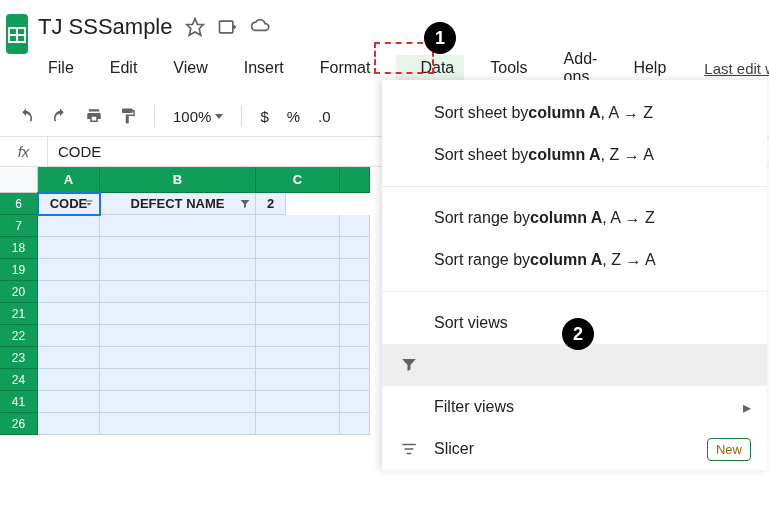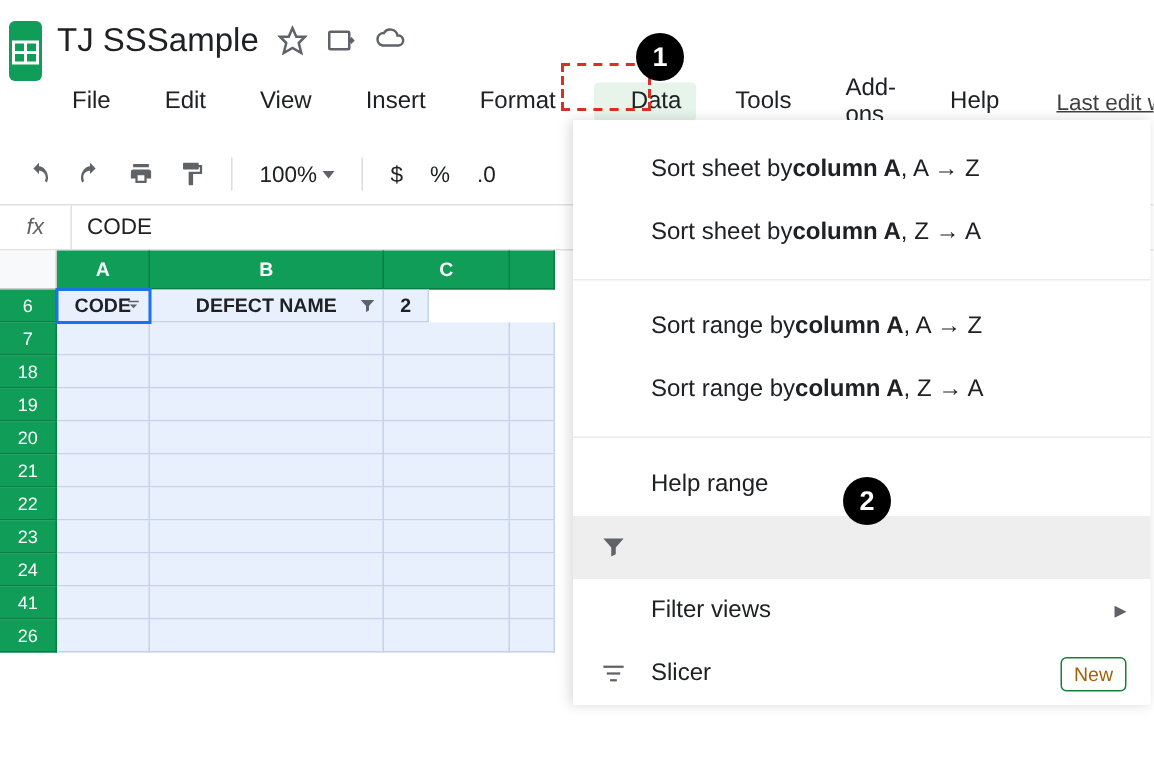--- a/index.html
+++ b/index.html
@@ -264,21 +264,21 @@
       <b>column A</b>
       <span>, A → Z</span>
   </div>
   <div class="dd-item">
     <span>Sort range by </span>
       <b>column A</b>
       <span>, Z → A</span>
   </div>
   <div class="dd-sep"></div>
   <div class="dd-item">
-    <span>Help range</span>
+    <span>Sort views</span>
   </div>
   <div class="dd-item hl">
     <span class="dd-icon">
         <svg width="18" height="18" viewBox="0 0 24 24" fill="#5f6368">
           <path d="M3 4h18l-7 8v6l-4 2v-8z"></path>
         </svg>
       </span>
   </div>
   <div class="dd-item">
     <span>Filter views</span>

